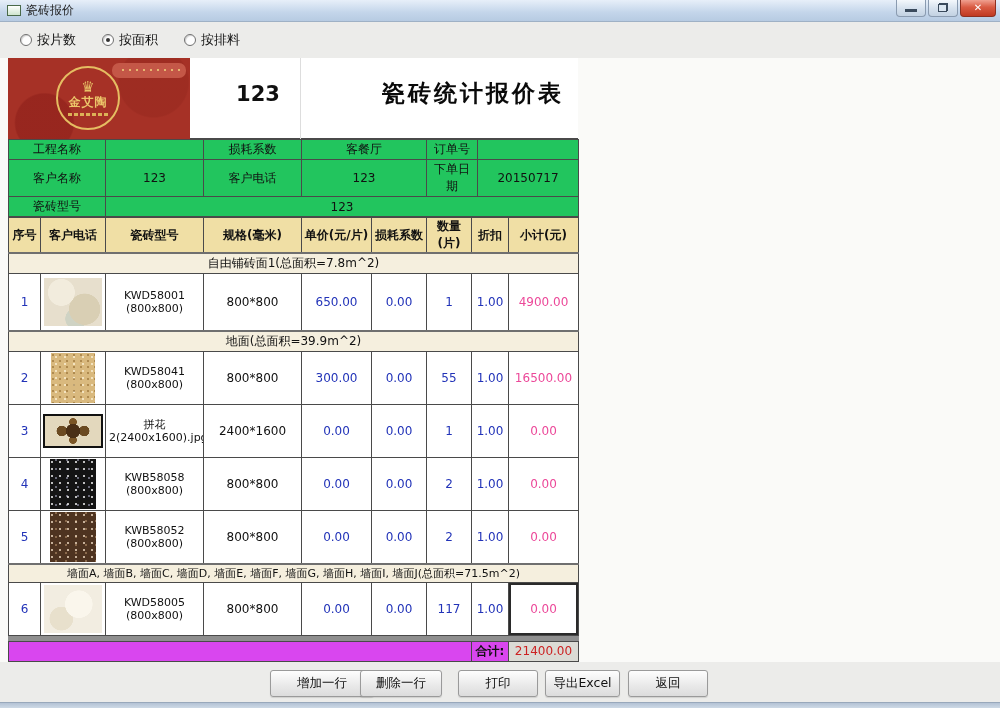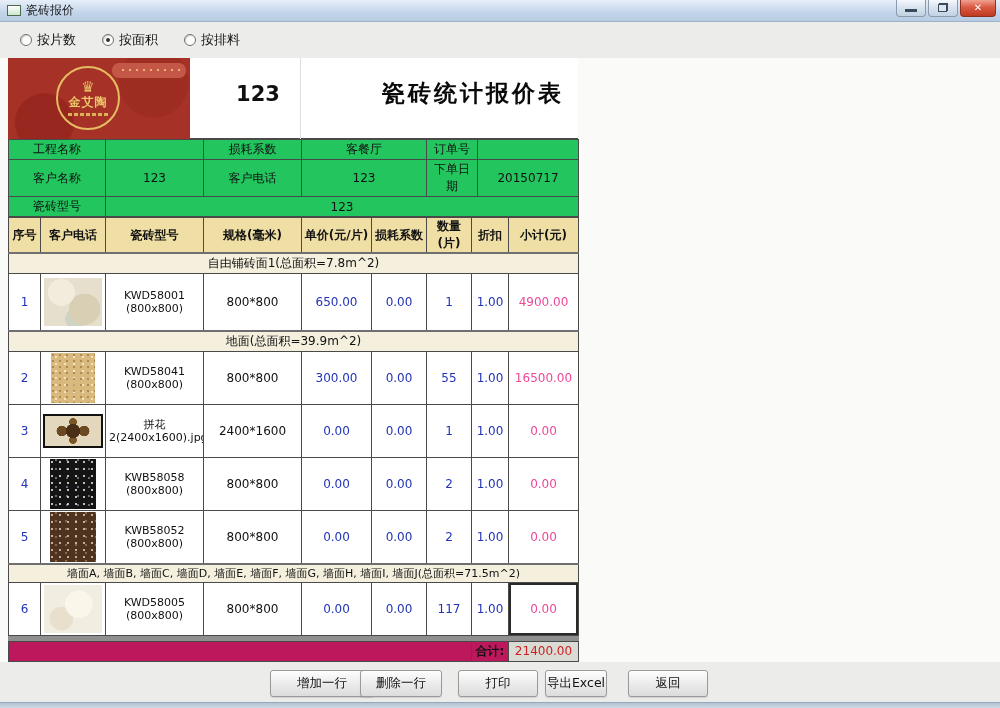--- a/index.html
+++ b/index.html
@@ -60,21 +60,21 @@
   
   .infotable td { height:15px; background:#22c55e; }
   .maintable .hdr td { height:19px; background:#f0dfa5; font-weight:bold; font-size:12px; padding:0; }
   .maintable .section td { height:18px; background:#f5efde; border-top:2px solid #6f6f6f; font-size:12px; }
   .maintable td.blue { color:#2233b8; }
   .maintable td.subtotal { background:#dbdbd5; color:#ec4899; }
   .maintable td.model { font-size:11px; line-height:13px; padding:0 3px; }
   .maintable .datarow td { height:53px; background:#fff; }
   .maintable .r1 td { height:57px; }
   .sep td { height:6px; background:#8f8f8f; padding:0; border-left:1px solid #8f8f8f; border-right:1px solid #8f8f8f; }
-  .totalrow td { height:16px; background:#be185d; }
+  .totalrow td { height:16px; background:#d946ef; }
   .totalrow .tlabel { font-weight:bold; }
   .totalrow .tvalue { background:#dbdbd5; color:#cc2222; }
   .selcell { box-shadow:inset 0 0 0 2px #2a2a2a; }
   .foottable td { height:17px; background:#fff; }
 
   
   .swatch { display:inline-block; width:58px; height:48px; vertical-align:middle; }
   .sw-marble { background:#e7dfcd;
     background-image:radial-gradient(circle at 30% 30%, #f2ecdd 0 25%, transparent 26%),
                      radial-gradient(circle at 70% 65%, #d9cfb4 0 30%, transparent 31%),
@@ -343,18 +343,18 @@
           <i style="left:500px"></i>
           <i style="left:569px"></i>
       </div>
     </div>
   </div>
 
   <div class="buttonbar">
     <div class="pushbtn" style="left:270px;width:104px">增加一行</div>
     <div class="pushbtn" style="left:360px;width:82px">删除一行</div>
     <div class="pushbtn" style="left:458px;width:80px">打印</div>
-    <div class="pushbtn" style="left:545px;width:62px">导出Excel</div>
+    <div class="pushbtn" style="left:545px;width:75px">导出Excel</div>
     <div class="pushbtn" style="left:628px;width:80px">返回</div>
   </div>
 
   <div class="window-edge"></div>
 </div>
 
 </body></html>

